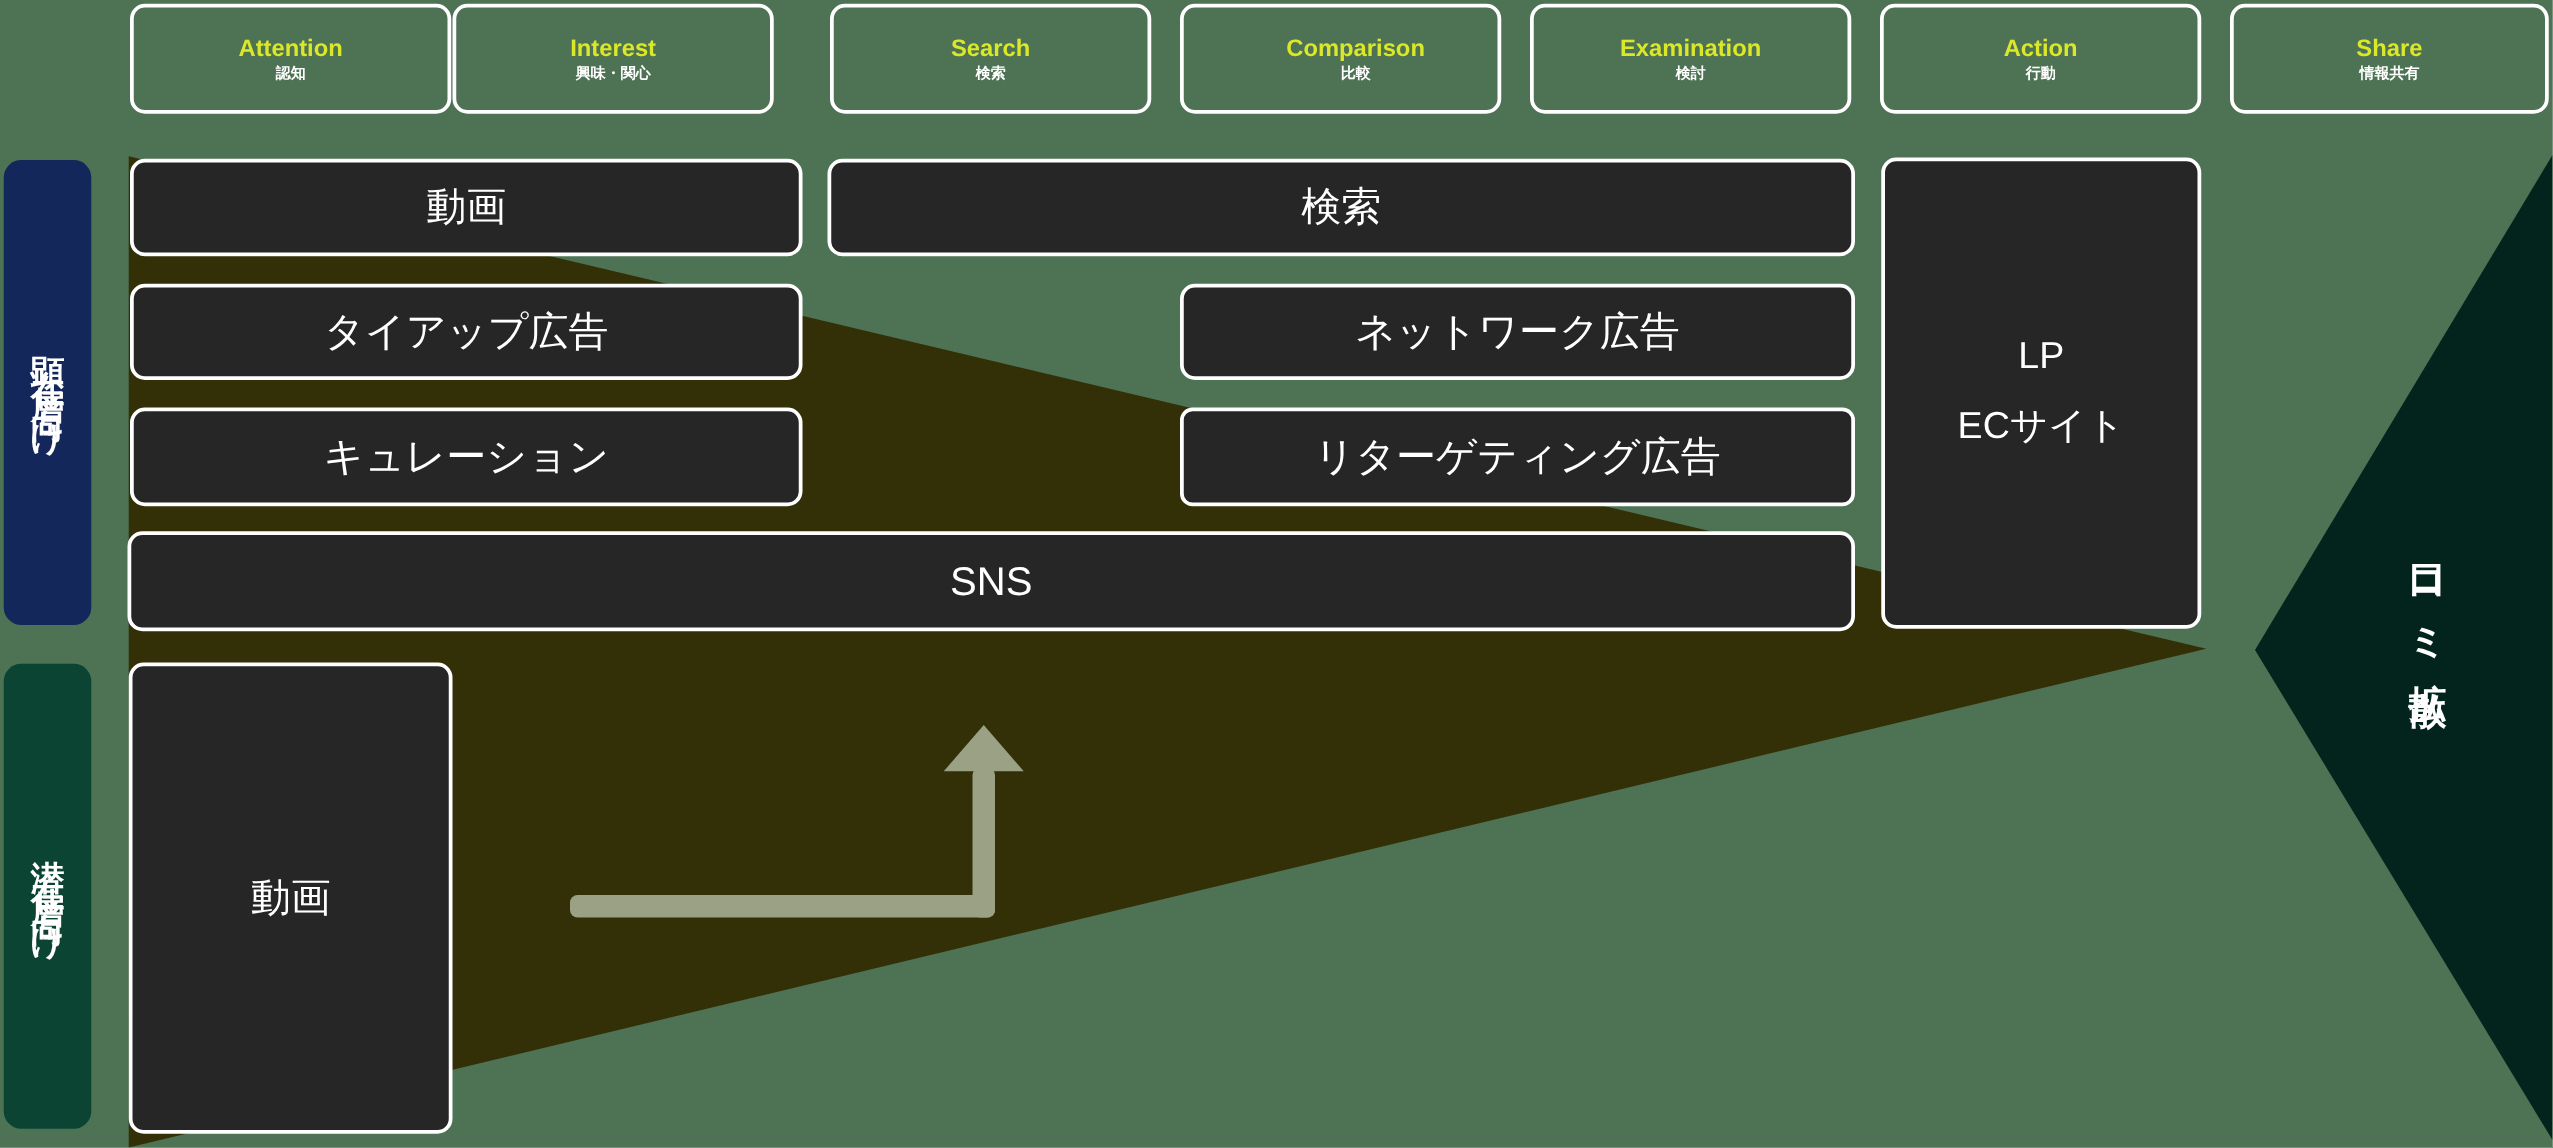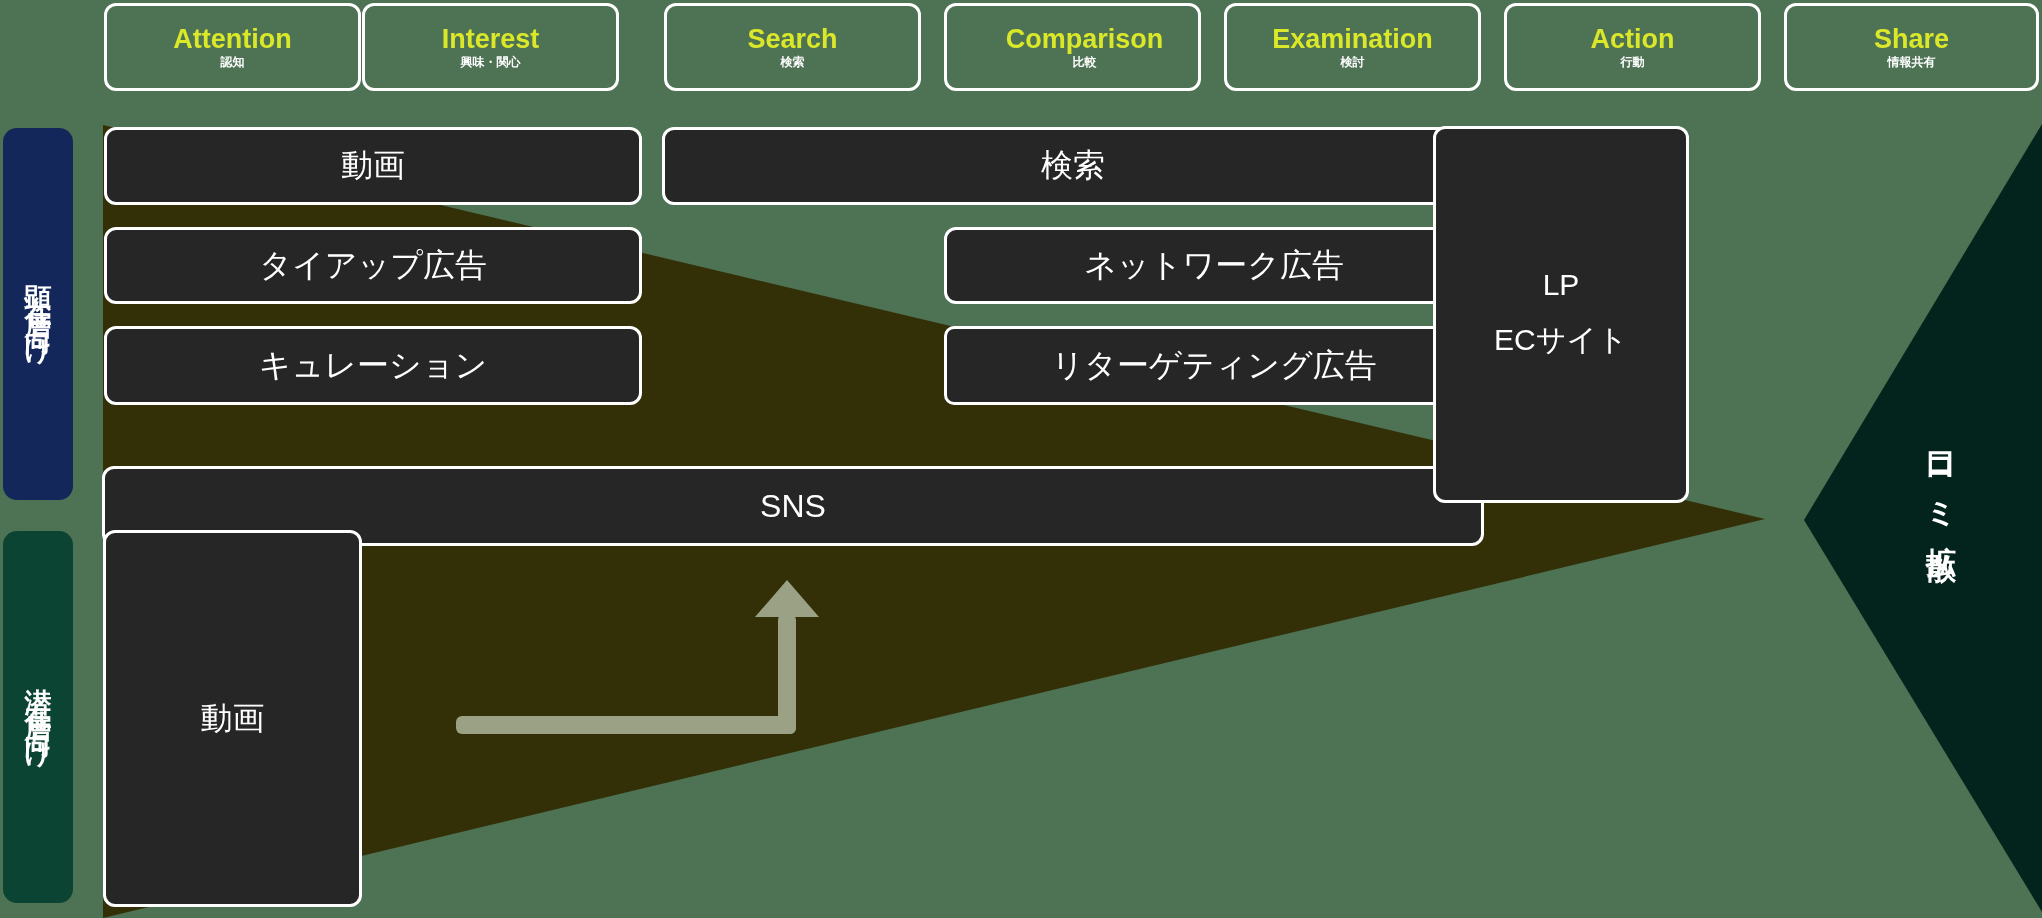--- a/index.html
+++ b/index.html
@@ -47,21 +47,21 @@
     border: 3px solid var(--box-border);
     border-radius: 12px;
     display: flex;
     flex-direction: column;
     align-items: center;
     justify-content: center;
     gap: 3px;
     z-index: 3;
     background: transparent;
   }
-  .stage .en { color: var(--stage-en); font-weight: bold; font-size: 27px; line-height: 1; }
+  .stage .en { color: var(--stage-en); font-weight: bold; font-size: 19px; line-height: 1; }
   .stage .ja { color: var(--stage-ja); font-weight: bold; font-size: 12px; line-height: 1; text-align: right; }
   .s0 { left: 104px; }
   .s1 { left: 362px; }
   .s2 { left: 664px; }
   .s3 { left: 944px; padding-left: 24px; }
   .s4 { left: 1224px; }
   .s5 { left: 1504px; }
   .s6 { left: 1784px; width: 255px; }
 
   
@@ -78,22 +78,22 @@
     justify-content: center;
     text-align: center;
     z-index: 2;
   }
   #box-video-top   { left: 104px;  top: 127px; width: 538px;  height: 78px; }
   #box-search      { left: 662px;  top: 127px; width: 822px;  height: 78px; }
   #box-tieup       { left: 104px;  top: 227px; width: 538px;  height: 77px; }
   #box-network     { left: 944px;  top: 227px; width: 540px;  height: 77px; font-family: Liberation Mono, monospace; }
   #box-curation    { left: 104px;  top: 326px; width: 538px;  height: 79px; }
   #box-retarget    { left: 944px;  top: 326px; width: 540px;  height: 79px; border-radius: 10px; }
-  #box-sns         { left: 102px;  top: 425px; width: 1382px; height: 80px; margin-top: 41px; }
-  #box-lp          { left: 1433px; top: 126px; width: 256px;  height: 377px;
+  #box-sns         { left: 102px;  top: 425px; width: 1382px; height: 80px; }
+  #box-lp          { left: 1505px; top: 126px; width: 256px;  height: 377px;
                      flex-direction: column; gap: 18px; font-size: 30px; }
   #box-video-bottom{ left: 103px;  top: 530px; width: 259px;  height: 377px; }
 
   
   .vlabel {
     position: absolute;
     left: 3px;
     width: 70px;
     box-sizing: border-box;
     border-radius: 14px;

